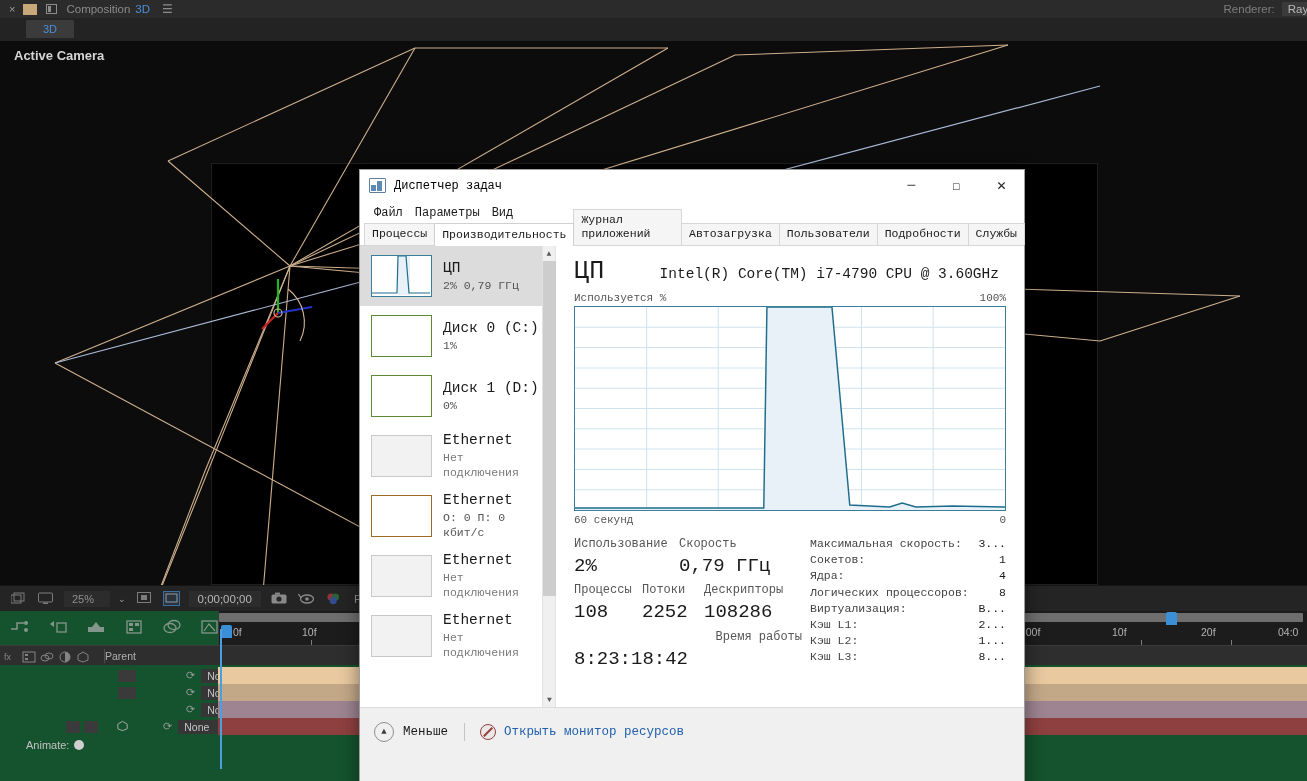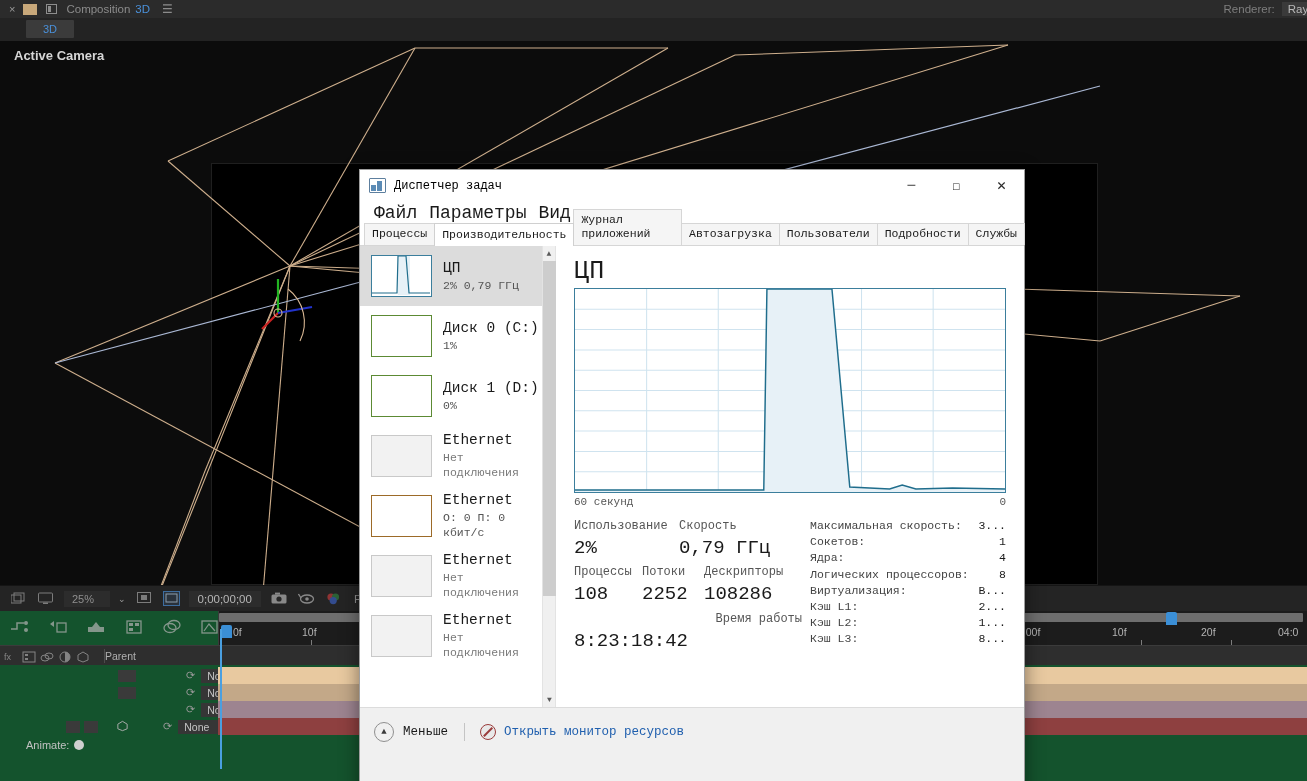--- a/index.html
+++ b/index.html
@@ -148,21 +148,21 @@
     content: ""; position: absolute; left: 7px; bottom: 1px; width: 5px; height: 10px; background: #5b8bb5;
   }
   .tm-title { font-size: 12px; color: #000; margin-left: 8px; }
   .tm-winbtns { margin-left: auto; display: flex; height: 31px; }
   .tm-wb {
     width: 45px; height: 31px; display: flex; align-items: center; justify-content: center;
     color: #2b2b2b; font-size: 13px;
   }
   .tm-wb.close { font-size: 15px; }
   .tm-menubar { height: 23px; display: flex; align-items: center; background: #fff; }
-  .tm-menu { font-size: 18px; color: #1a1a1a; margin-left: 12px; }
+  .tm-menu { font-size: 12px; color: #1a1a1a; margin-left: 12px; }
   .tm-menu:first-child { margin-left: 14px; }
 
   .tm-tabs {
     height: 22px; display: flex; align-items: flex-end;
     background: #fff; border-bottom: 1px solid #d6d6d6; padding-left: 4px;
   }
   .tm-tab {
     font-size: 11.5px; color: #1a1a1a; padding: 3px 7px 4px 7px;
     border: 1px solid #d6d6d6; border-bottom: none; background: #f5f5f5;
     margin-right: -1px; line-height: 14px;
@@ -614,22 +614,27 @@
       <div class="tm-sbar">
         <div class="tm-sbtn">▲</div>
         <div class="tm-sthumb"></div>
         <div class="tm-sbtn" style="position:absolute;bottom:0;width:13px;">▼</div>
       </div>
     </div>
 
     <div class="tm-main">
       <div class="tm-h-row">
         <span class="tm-h1">ЦП</span>
-      </div>
-
+        <span class="tm-cpu-model">Intel(R) Core(TM) i7-4790 CPU @ 3.60GHz</span>
+      </div>
+
+      <div class="tm-graph-lbls">
+        <span>Используется %</span>
+        <span>100%</span>
+      </div>
 
       <div class="tm-graph">
         <svg viewBox="0 0 410 203" preserveAspectRatio="none">
           <g stroke="#cfe3ef" stroke-width="1">
             <line x1="0" y1="20.3" x2="410" y2="20.3"></line>
             <line x1="0" y1="40.6" x2="410" y2="40.6"></line>
             <line x1="0" y1="60.9" x2="410" y2="60.9"></line>
             <line x1="0" y1="81.2" x2="410" y2="81.2"></line>
             <line x1="0" y1="101.5" x2="410" y2="101.5"></line>
             <line x1="0" y1="121.8" x2="410" y2="121.8"></line>

